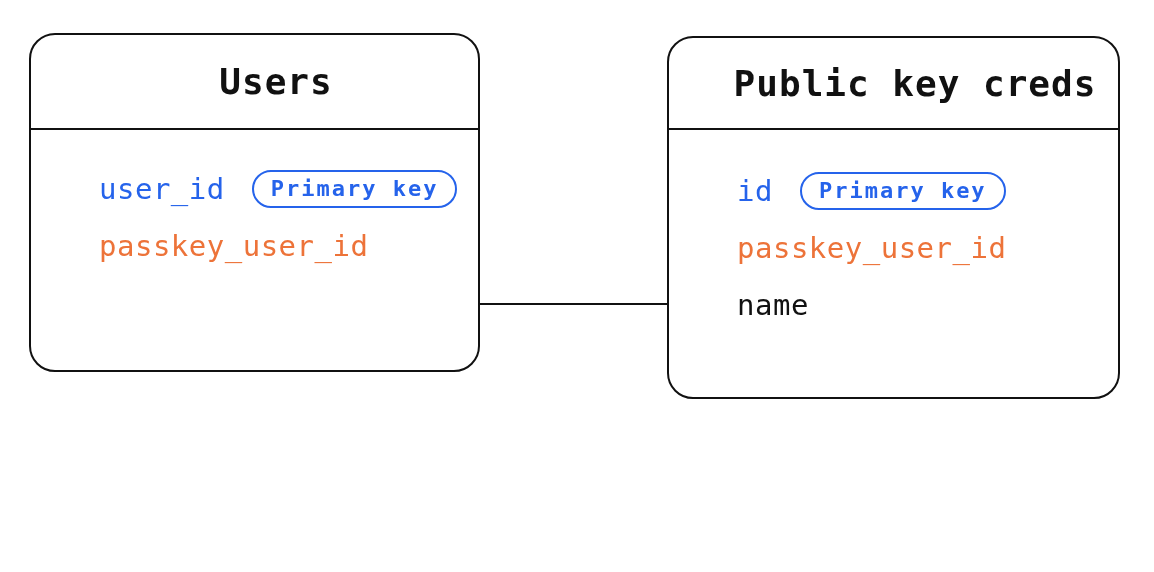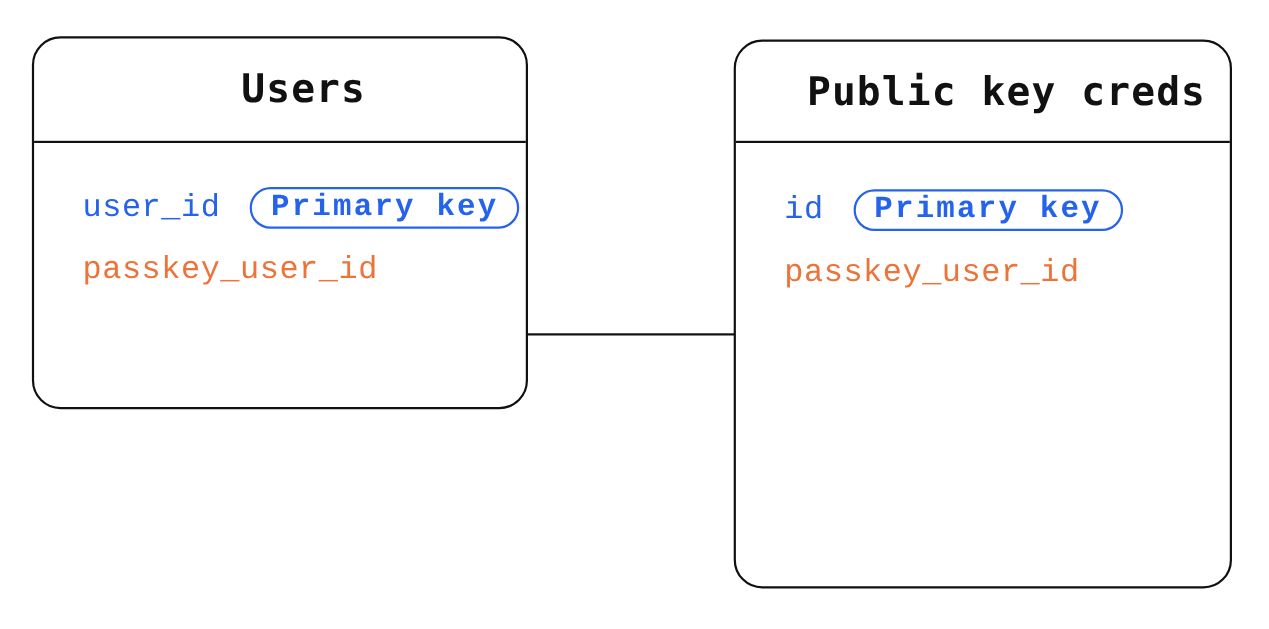--- a/index.html
+++ b/index.html
@@ -18,41 +18,41 @@
   }
   .stage { position: absolute; inset: 0; }
 
   .table-card {
     position: absolute;
     background: var(--bg);
     border: 2px solid var(--ink);
     border-radius: 26px;
   }
   .card-users  { left: 29px;  top: 33px; width: 451px; height: 339px; }
-  .card-creds  { left: 667px; top: 36px; width: 453px; height: 499px; }
+  .card-creds  { left: 667px; top: 36px; width: 453px; height: 363px; }
 
   .card-header {
     display: flex;
     align-items: center;
     justify-content: center;
     border-bottom: 2px solid var(--ink);
   }
   .card-users .card-header { height: 95px; }
   .card-creds .card-header { height: 92px; }
 
   .card-title {
     font-size: 36px;
     font-weight: bold;
     color: var(--ink);
     letter-spacing: 1px;
     white-space: nowrap;
     margin-left: 43px;
   }
 
-  .card-body { padding-left: 44px; font-family: Liberation Mono, monospace; }
+  .card-body { padding-left: 68px; }
   .card-users .card-body { padding-top: 30px; }
   .card-creds .card-body { padding-top: 32px; }
 
   .field-row {
     height: 57px;
     display: flex;
     align-items: center;
     white-space: nowrap;
   }
   .field-name { font-size: 29px; color: var(--ink); letter-spacing: 0.5px; }
@@ -62,21 +62,21 @@
   .pk-badge {
     display: inline-flex;
     align-items: center;
     justify-content: center;
     margin-left: 27px;
     height: 38px;
     padding: 0 17px;
     border: 2px solid var(--blue);
     border-radius: 19px;
     color: var(--blue);
-    font-size: 28px;
+    font-size: 22px;
     font-weight: bold;
     letter-spacing: 2px;
   }
 
   .relationship-line {
     position: absolute;
     left: 479px;
     top: 303px;
     width: 189px;
     height: 2px;
@@ -114,16 +114,19 @@
     <div class="card-body">
       <div class="field-row">
         <span class="field-name role-primary">id</span>
         <span class="pk-badge">
           <span>Primary key</span>
         </span>
       </div>
       <div class="field-row">
         <span class="field-name role-foreign">passkey_user_id</span>
       </div>
+      <div class="field-row">
+        <span class="field-name">name</span>
+      </div>
     </div>
   </div>
 
 </div>
 
 </body></html>

